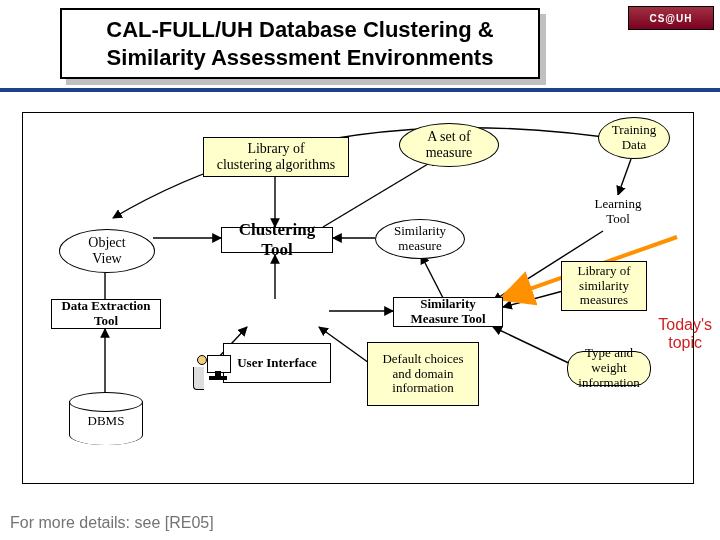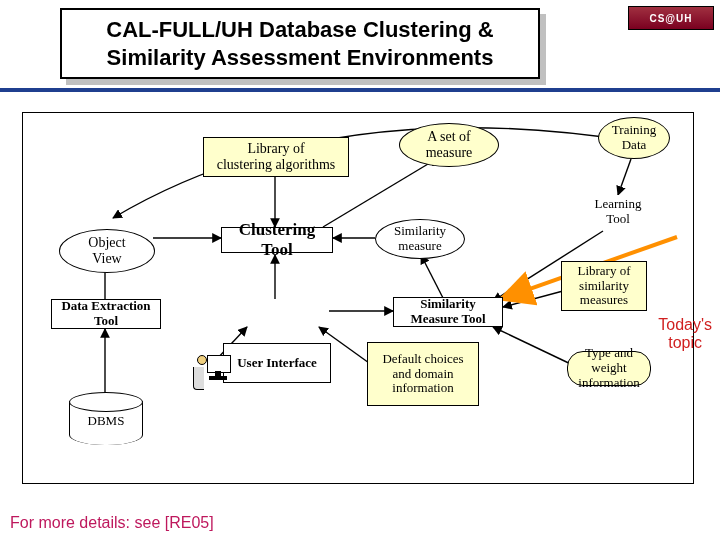--- a/index.html
+++ b/index.html
@@ -114,21 +114,21 @@
   .user-icon .head{
     position:absolute;left:6px;top:6px;width:8px;height:8px;border-radius:50%;
     background:#f0d080;border:1px solid #000;
   }
 
   svg.edges{position:absolute;left:0;top:0;width:100%;height:100%;}
 
   .footer{
     position:absolute;left:10px;bottom:8px;
     font:16px Arial,Helvetica,sans-serif;
-    color:#be185d;
+    color:#737373;
   }
 
   .todays{
     position:absolute;right:8px;top:316px;
     font:16px Arial,Helvetica,sans-serif;
     color:#d02020;
     text-align:center;
     line-height:1.15;
   }
 </style>

